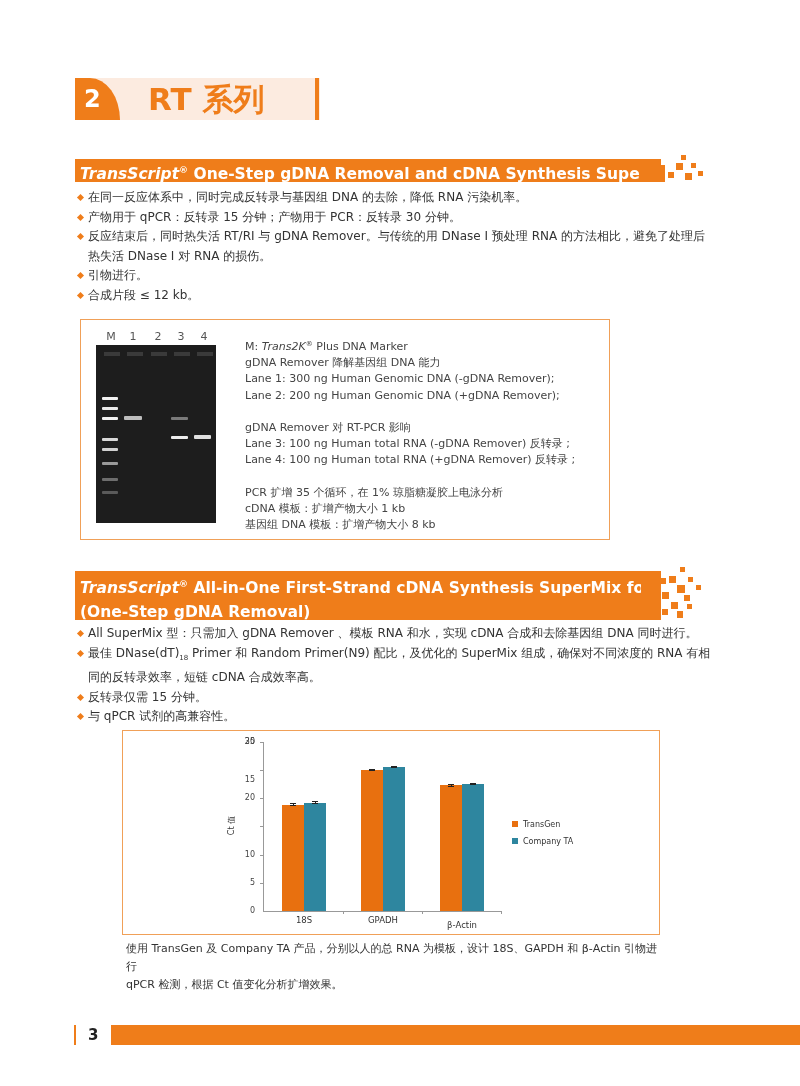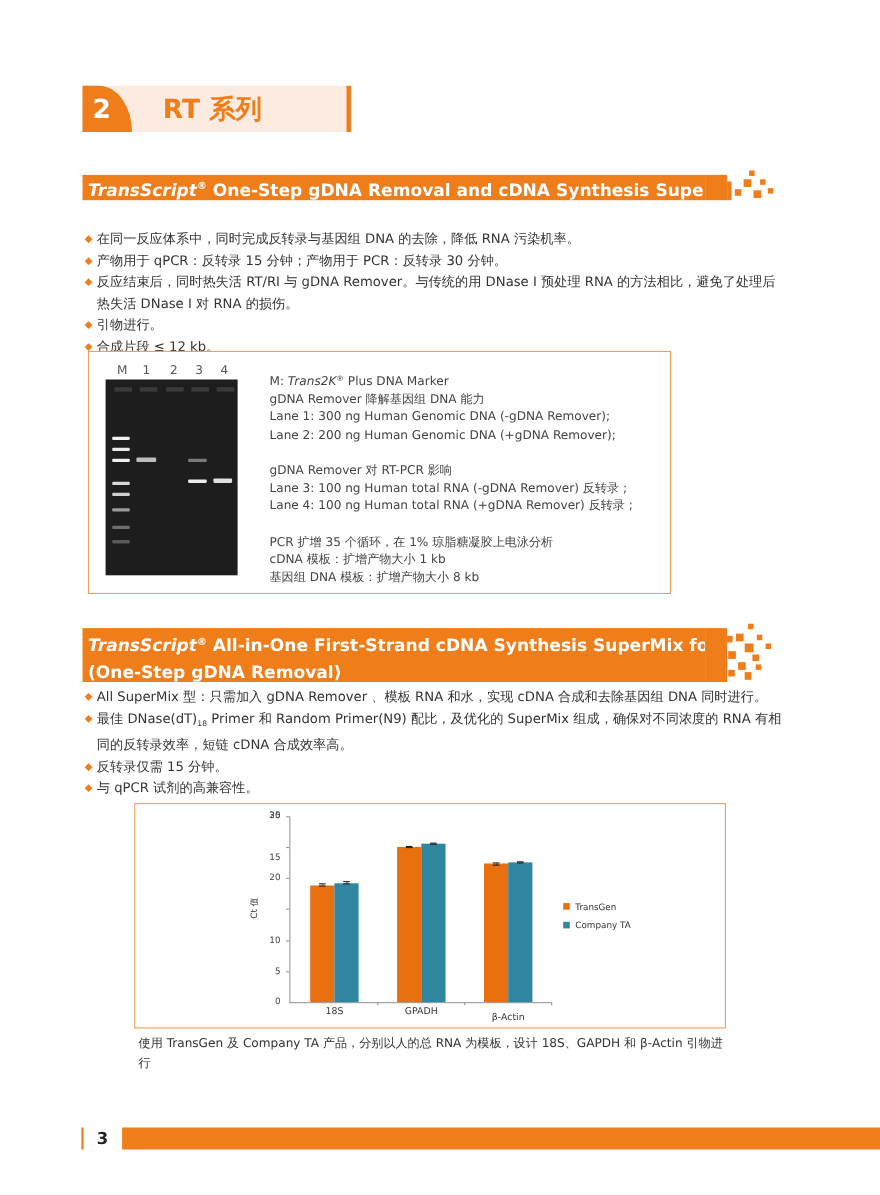--- a/index.html
+++ b/index.html
@@ -9,21 +9,21 @@
   }
   .abs { position: absolute; }
 
   
   .sec-head { left: 75px; top: 78px; width: 245px; height: 42px; background: #fcebe0; }
   .sec-num {
     left: 75px; top: 78px; width: 45px; height: 42px; background: #ef7d1a;
     border-top-right-radius: 30px 42px; color: #fff; font-weight: bold; font-size: 24px;
     line-height: 42px; padding-left: 9px; font-family: "DejaVu Sans", sans-serif;
   }
-  .sec-title { left: 148px; top: 78px; line-height: 42px; font-size: 24px; font-weight: bold; color: #ef7d1a; }
+  .sec-title { left: 148px; top: 78px; line-height: 42px; font-size: 31px; font-weight: bold; color: #ef7d1a; }
   .sec-bar { left: 315px; top: 78px; width: 4px; height: 42px; background: #ef7d1a; }
 
   
   .banner {
     background: #ef7d1a; color: #fff; font-weight: bold; font-size: 15.5px;
     padding-left: 5px; font-family: "DejaVu Sans", sans-serif; white-space: nowrap;
   }
   .banner i { font-style: italic; text-align: center; }
   .banner sup { font-size: 9px; vertical-align: 6px; }
   .pix { position: absolute; background: #ef7d1a; }
@@ -83,21 +83,21 @@
   <div class="pix" style="left:641px;top:159px;width:20px;height:23px;"></div>
   <div class="pix" style="left:661px;top:165px;width:4px;height:17px;"></div>
   <div class="pix" style="left:681px;top:155px;width:5px;height:5px;"></div>
   <div class="pix" style="left:676px;top:163px;width:7px;height:7px;"></div>
   <div class="pix" style="left:691px;top:163px;width:5px;height:5px;"></div>
   <div class="pix" style="left:668px;top:172px;width:6px;height:6px;"></div>
   <div class="pix" style="left:685px;top:173px;width:7px;height:7px;"></div>
   <div class="pix" style="left:698px;top:171px;width:5px;height:5px;"></div>
 </div>
 
-<ul class="abs blist" style="left:77px; top:188px; width:720px;margin-top:20px;">
+<ul class="abs blist" style="left:77px; top:188px; width:720px;">
   <li>在同一反应体系中，同时完成反转录与基因组 DNA 的去除，降低 RNA 污染机率。</li>
   <li>产物用于 qPCR：反转录 15 分钟；产物用于 PCR：反转录 30 分钟。</li>
   <li>反应结束后，同时热失活 RT/RI 与 gDNA Remover。与传统的用 DNase I 预处理 RNA 的方法相比，避免了处理后</li>
   <div class="cont" style="line-height:19.5px;">热失活 DNase I 对 RNA 的损伤。</div>
   <li>引物进行。</li>
   <li>合成片段 ≤ 12 kb。</li>
 </ul>
 
 <div class="abs box" style="left:80px; top:319px; width:530px; height:221px;"></div>
 
@@ -220,17 +220,18 @@
 <div class="abs xlbl" style="left:353px; top:915px;">GPADH</div>
 <div class="abs xlbl" style="left:432px; top:920px;">β-Actin</div>
 
 <div class="abs legend" style="left:512px; top:820px;">
   <div style="margin-bottom:8px;"><span class="sw" style="background:#e8700f;"></span><span>TransGen</span></div>
   <div><span class="sw" style="background:#2e869f;"></span><span>Company TA</span></div>
 </div>
 
 <div class="abs caption">
   <div>使用 TransGen 及 Company TA 产品，分别以人的总 RNA 为模板，设计 18S、GAPDH 和 β-Actin 引物进行</div>
+  <div>qPCR 检测，根据 Ct 值变化分析扩增效果。</div>
 </div>
 
 <div class="abs foot-tick"></div>
 <div class="abs foot-num">3</div>
 <div class="abs foot-bar"></div>
 
 </body></html>

